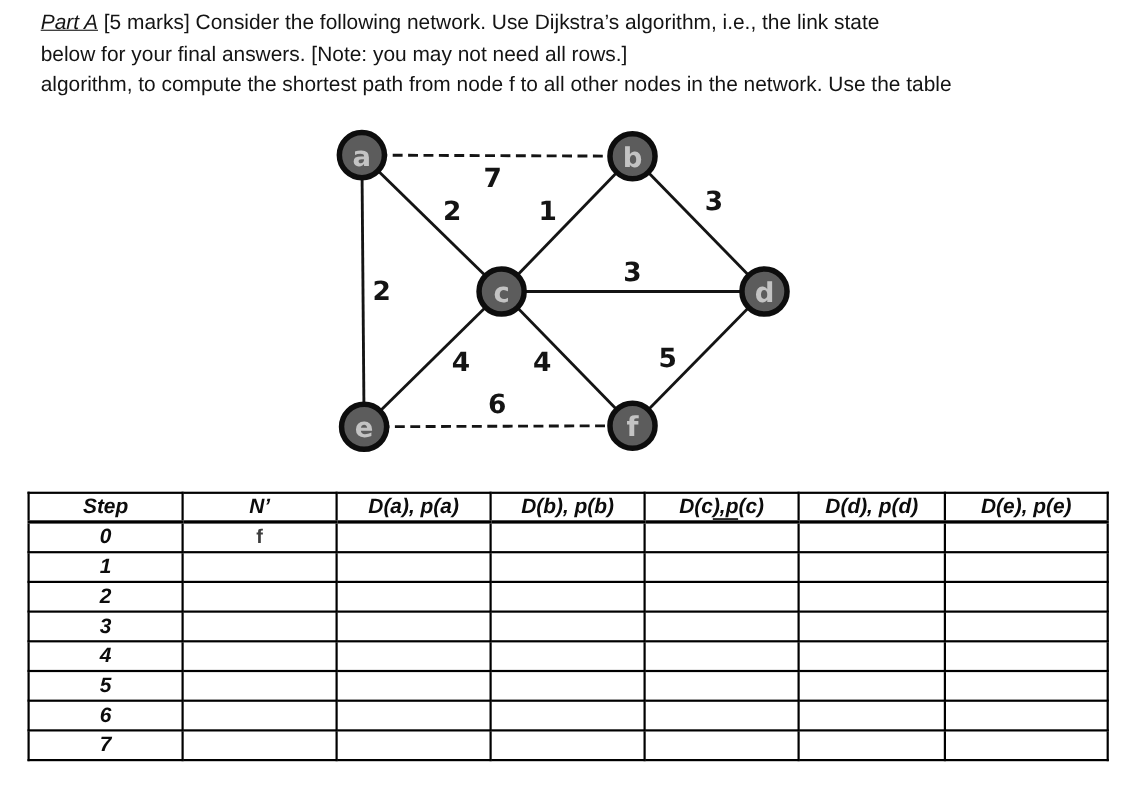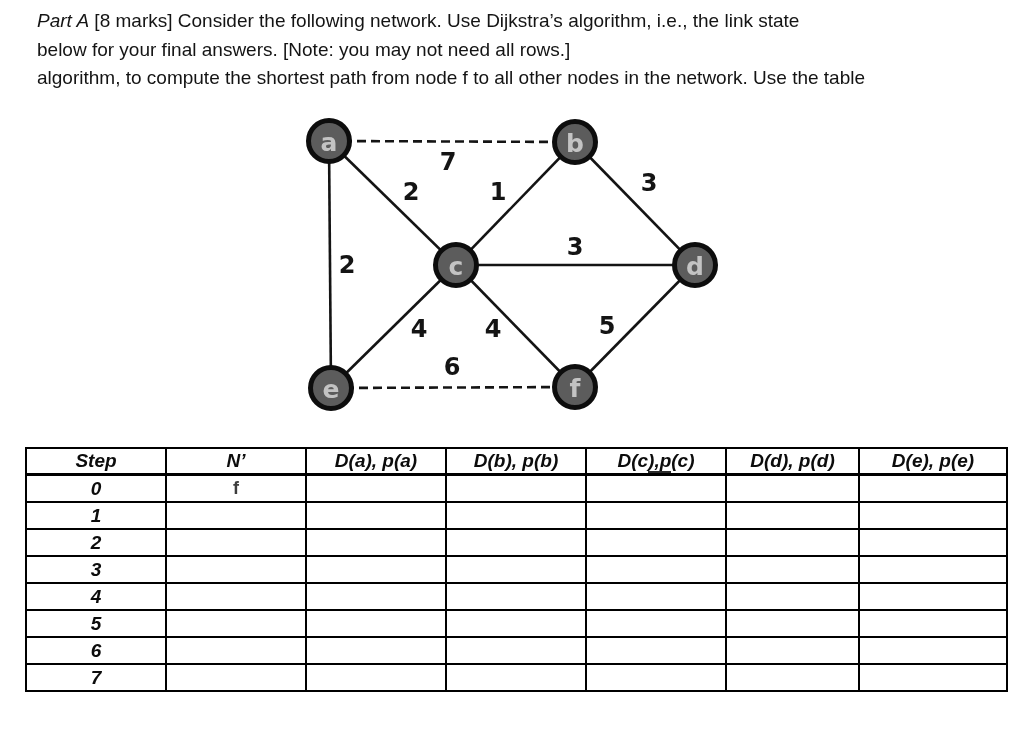--- a/index.html
+++ b/index.html
@@ -17,21 +17,21 @@
   .intro {
     position: absolute;
     left: 37px;
     top: 7px;
     width: 975px;
     font-size: 19px;
     line-height: 28.5px;
     color: #141414;
     white-space: nowrap;
   }
-  .intro .lead { font-style: italic; }
+  .intro .lead { font-style: italic; text-decoration: underline; }
 
   
   .graph-wrap {
     position: absolute;
     left: 280px;
     top: 95px;
     width: 480px;
     height: 345px;
   }
   .edge-label {
@@ -92,21 +92,21 @@
     border-bottom: 2px solid #2a2a2a;
     padding-bottom: 0px;
   }
 </style>
 </head>
 <body>
 
 <div id="page">
 
   <div class="intro">
-    <div><span class="lead">Part A</span><span> [8 marks] Consider the following network. Use Dijkstra’s algorithm, i.e., the link state</span></div>
+    <div><span class="lead">Part A</span><span> [5 marks] Consider the following network. Use Dijkstra’s algorithm, i.e., the link state</span></div>
     <div>below for your final answers. [Note: you may not need all rows.]</div>
     <div>algorithm, to compute the shortest path from node f to all other nodes in the network. Use the table</div>
   </div>
 
   <div class="graph-wrap">
     <svg width="480" height="345" viewBox="0 0 480 345" xmlns="http://www.w3.org/2000/svg">
         <line x1="49" y1="46" x2="295" y2="47" stroke="#141414" stroke-width="2.6" stroke-dasharray="9 5"></line>
         <line x1="49" y1="46" x2="176" y2="170" stroke="#141414" stroke-width="2.6"></line>
         <line x1="49" y1="46" x2="51" y2="293" stroke="#141414" stroke-width="2.6"></line>
         <line x1="295" y1="47" x2="176" y2="170" stroke="#141414" stroke-width="2.6"></line>

